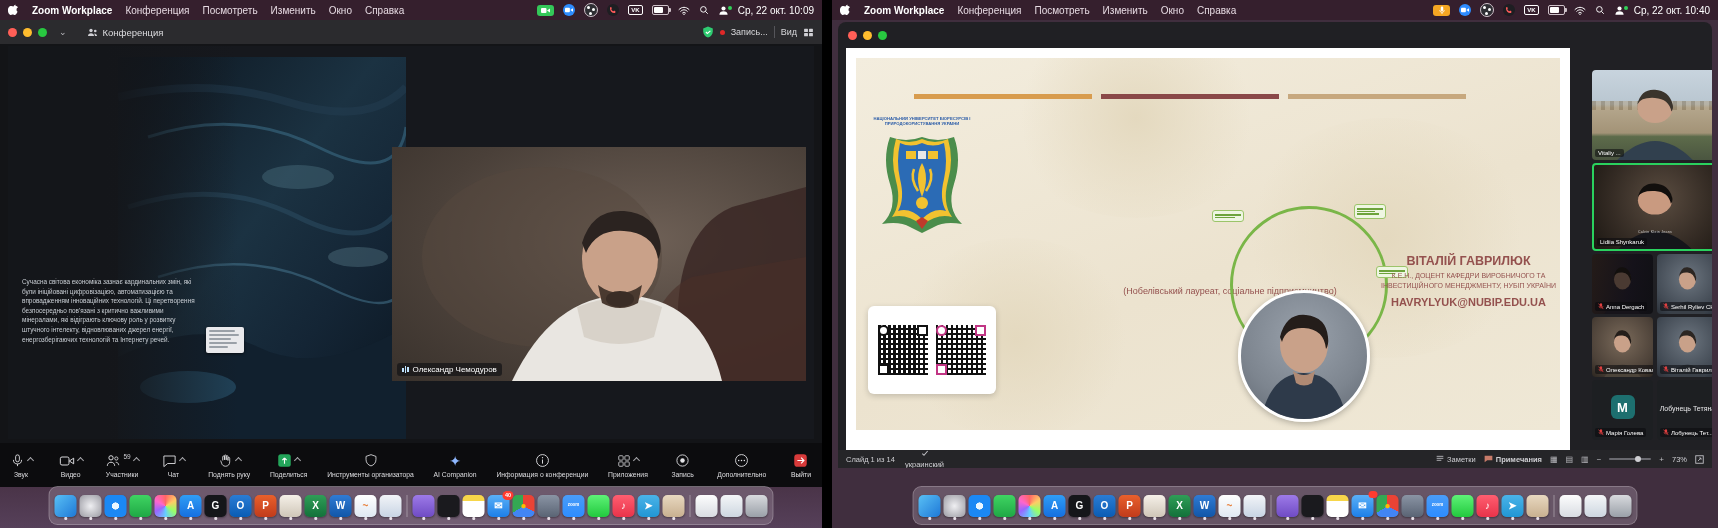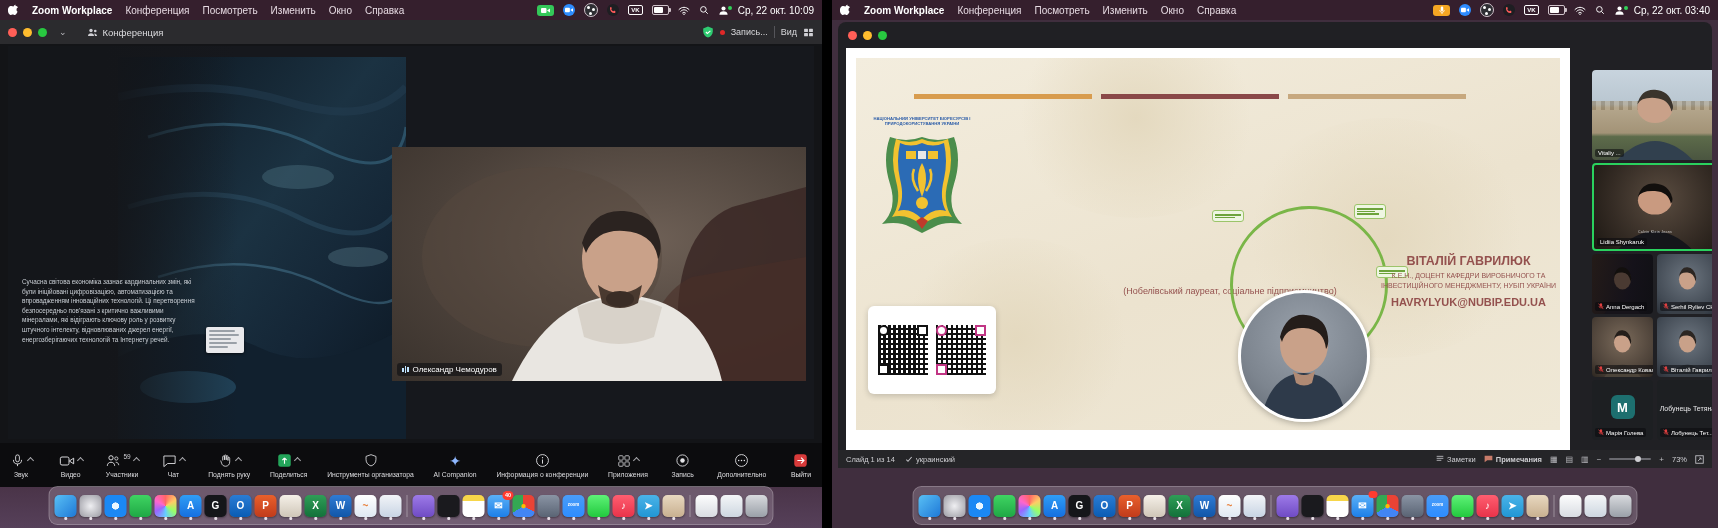--- a/index.html
+++ b/index.html
@@ -556,21 +556,21 @@
             <path d="M10.5 10.5L14 14" stroke="#fff" stroke-width="1.5"></path>
           </svg>
         </span>
       <span class="mb-ic" style="position:relative;">
           <svg width="11" height="11" viewBox="0 0 16 16">
             <circle cx="8" cy="5" r="3" fill="#fff"></circle>
             <path d="M2 14c0-3.3 2.7-5 6-5s6 1.7 6 5z" fill="#fff"></path>
           </svg>
           <i style="position:absolute;right:-3px;top:1px;width:4px;height:4px;border-radius:50%;background:#30d158;"></i>
         </span>
-      <span class="mb-clock">Ср, 22 окт. 03:40</span>
+      <span class="mb-clock">Ср, 22 окт. 10:40</span>
     </div>
   </div>
 
   <div class="ppt-window">
     <div class="ppt-titlebar">
       <span class="tl r"></span>
       <span class="tl y"></span>
       <span class="tl g"></span>
     </div>
 
@@ -758,21 +758,21 @@
                 <line x1="0.6" y1="0.6" x2="6.2" y2="7" stroke="#e04040" stroke-width=".9"></line>
               </svg>
             </span>
             <span>Лобунець Тет...</span>
           </span>
         </div>
       </div>
 
     <div class="ppt-status">
       <span>Слайд 1 из 14</span>
-      <span style="display:flex;align-items:center;gap:3px;">
+      <span style="display:flex;align-items:center;gap:3px;flex-direction:column;">
         <svg width="8" height="8" viewBox="0 0 12 12">
             <path d="M2 7l2.5 2.5L10 3" stroke="#bfbfc4" stroke-width="1.6" fill="none"></path>
           </svg>
         <span>украинский</span>
       </span>
       <span class="right">
         <span style="display:flex;align-items:center;gap:3px;">
           <svg width="8" height="8" viewBox="0 0 12 12">
               <path d="M1 2h10M1 5h10M1 8h7" stroke="#bfbfc4" stroke-width="1.3"></path>
             </svg>

